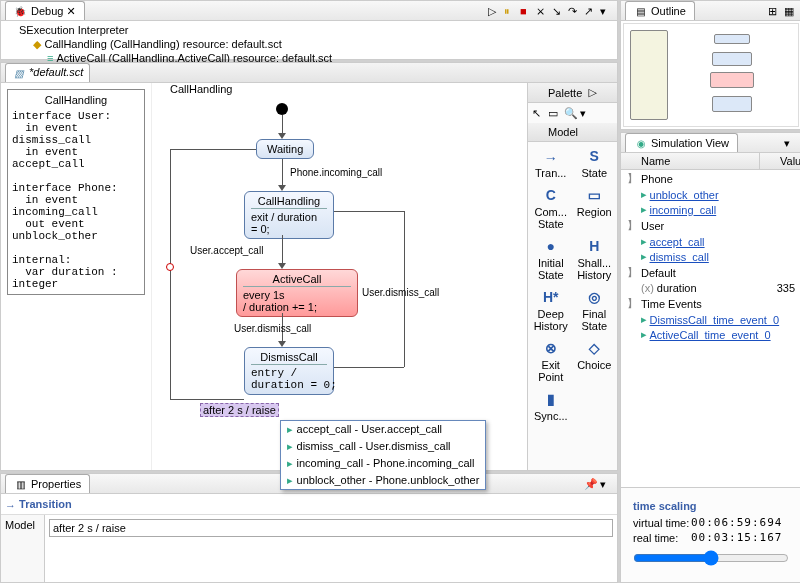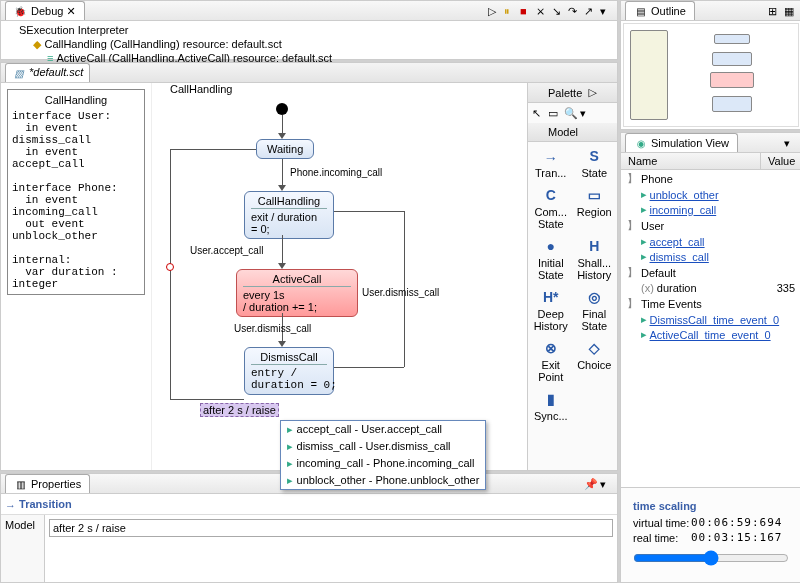--- a/index.html
+++ b/index.html
@@ -16,21 +16,21 @@
 .tree { padding: 2px 0 2px 18px; font-size: 11px; line-height: 14px; }
 .tree .row { display: flex; align-items: center; gap: 3px; }
 .tree .ind1 { padding-left: 14px; }
 .tree .ind2 { padding-left: 28px; }
 .outline-box { background: #fff; border: 1px solid #ccc; height: 130px; display: flex; flex-direction: column; }
 .outline-canvas { flex: 1; position: relative; background: #fff; margin: 2px; border: 1px solid #ddd; }
 .mini-box { position: absolute; border: 1px solid #888; background: #f4f4e0; border-radius: 2px; font-size: 6px; }
 .sim-panel { background: #fff; border: 1px solid #ccc; flex: 1; display: flex; flex-direction: column; }
 .sim-table { flex: 1; overflow: auto; }
 .sim-table .hdr { display: flex; background: linear-gradient(#f6f6f6,#e6e6e6); border-bottom: 1px solid #ccc; }
-.sim-table .hdr div { padding: 2px 7px; border-right: 1px solid #ccc; }
+.sim-table .hdr div { padding: 2px 20px; border-right: 1px solid #ccc; }
 .sim-table .row { display: flex; padding: 1px 2px; align-items: center; }
 .sim-table .row .name { flex: 1; display: flex; align-items: center; gap: 3px; }
 .sim-table .row .value { width: 40px; text-align: right; padding-right: 4px; }
 .sim-table .link { color: #1a4fbf; text-decoration: underline; }
 .time-scaling { border-top: 1px solid #ccc; padding: 12px; background: #fcfcfc; }
 .time-scaling h4 { color: #3a5fa8; font-size: 11px; font-weight: bold; margin-bottom: 4px; }
 .time-row { display: flex; align-items: center; margin: 2px 0; }
 .time-row label { width: 58px; }
 .time-row .mono { font-family: monospace; font-size: 11px; letter-spacing: 1px; }
 .slider { width: 100%; margin: 4px 0; }

